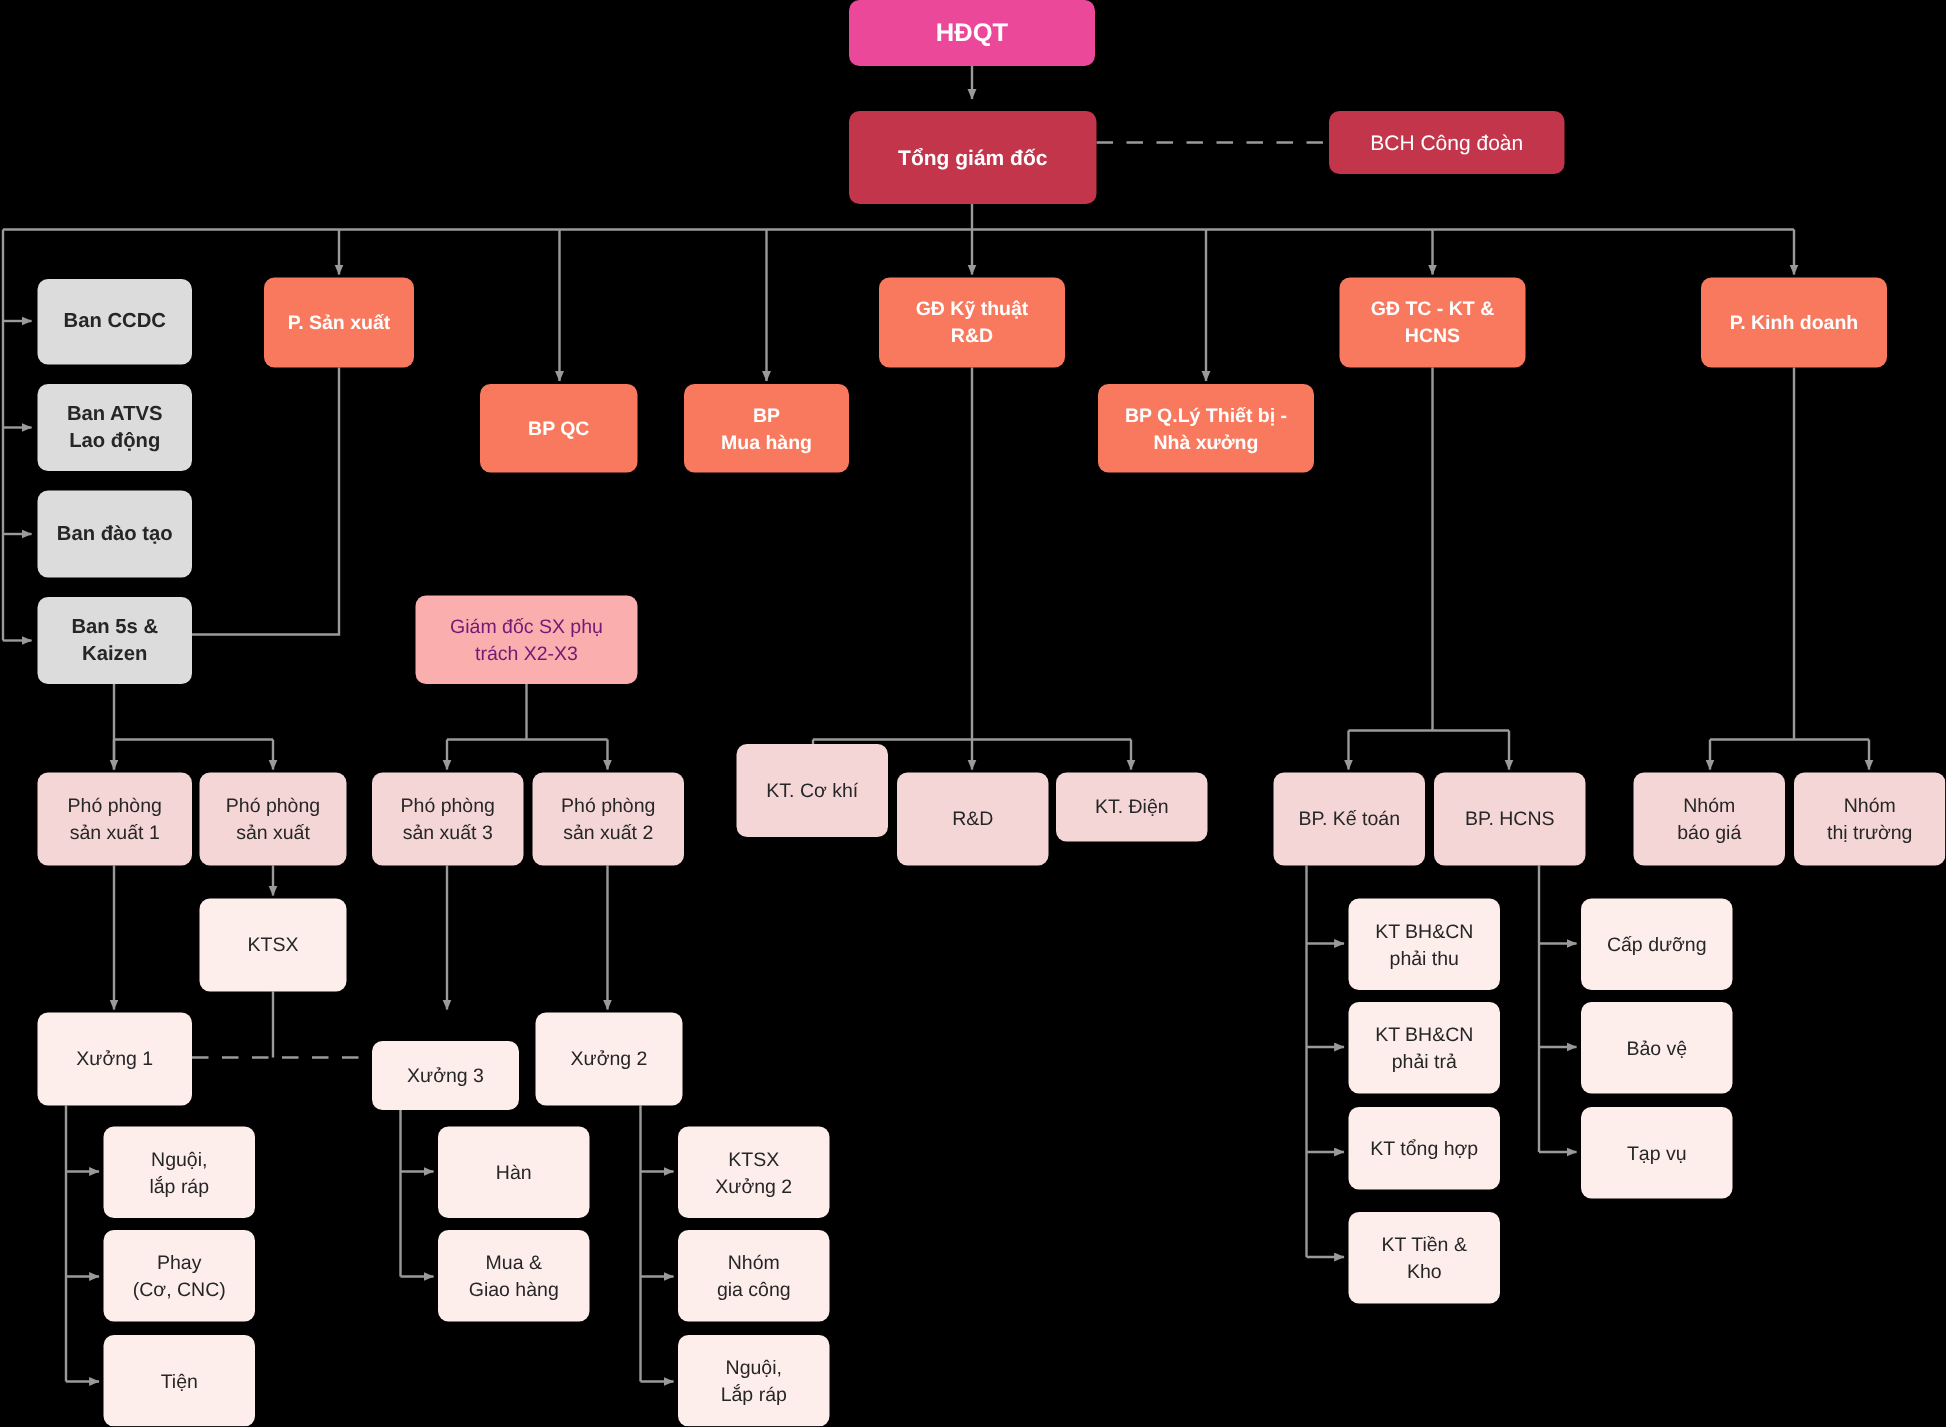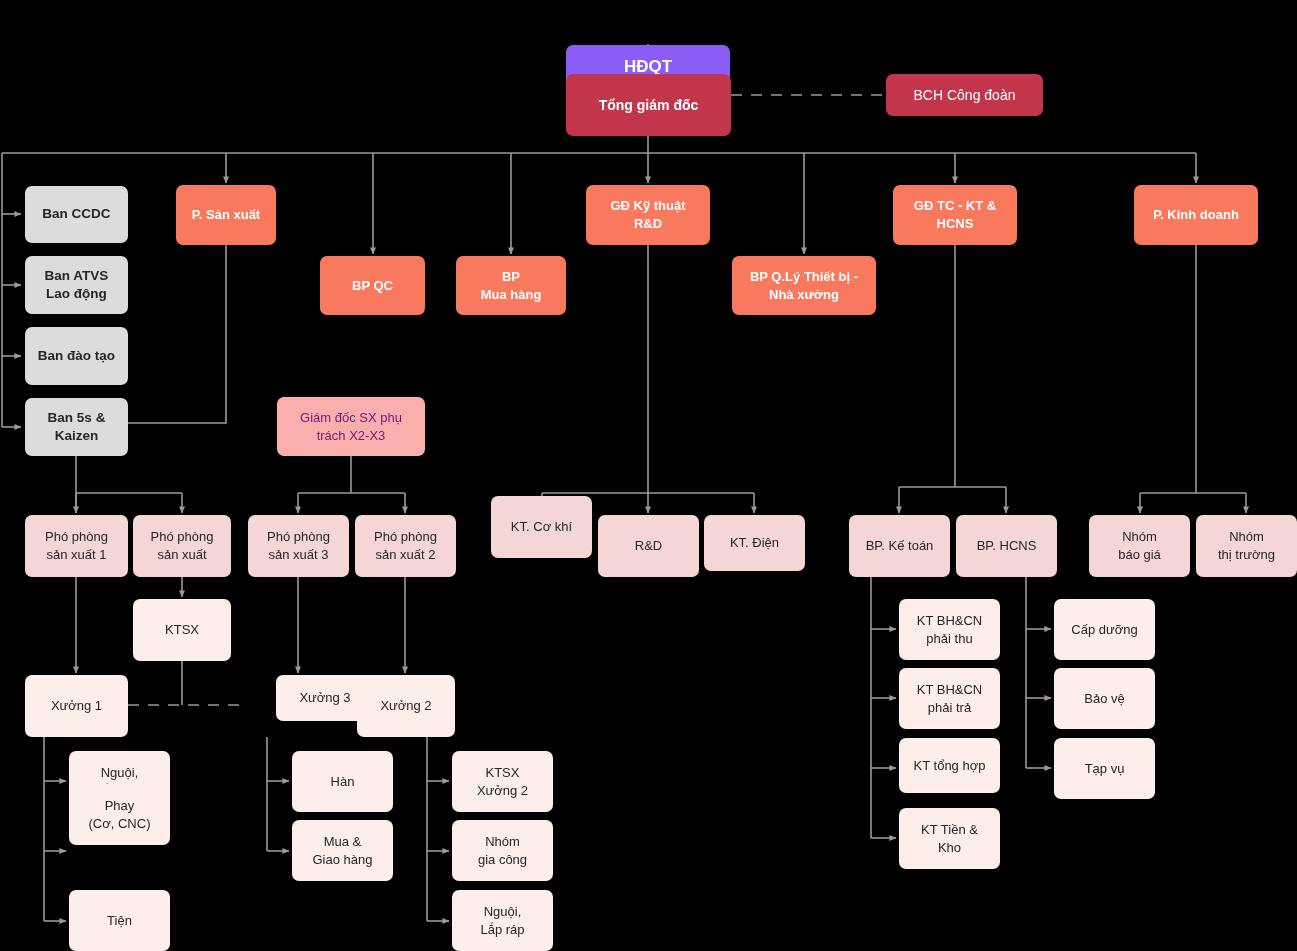--- a/index.html
+++ b/index.html
@@ -21,21 +21,21 @@
     border-radius:7px;
     display:flex;
     align-items:center;
     justify-content:center;
     text-align:center;
     line-height:1.35;
     white-space:pre-line;
     padding:4px 6px;
     z-index:5;
   }
-  .lv-root   {background:#8b5cf6;color:#ffffff;font-size:17px;font-weight:bold;margin-top:45px;}
+  .lv-root   {background:#ec4899;color:#ffffff;font-size:17px;font-weight:bold;}
   .lv-ceo    {background:#C2354B;color:#ffffff;font-size:14px;font-weight:bold;}
   .lv-union  {background:#C2354B;color:#ffffff;font-size:14px;font-weight:normal;}
   .lv-gray   {background:#DCDCDC;color:#262626;font-size:13.5px;font-weight:bold;}
   .lv-orange {background:#F9795E;color:#ffffff;font-size:13px;font-weight:bold;}
   .lv-pink   {background:#FBAEAE;color:#701a75;font-size:13px;}
   .lv-pink2  {background:#F5D6D6;color:#262626;font-size:13px;}
   .lv-pink3  {background:#FDEEEC;color:#262626;font-size:13px;}
 </style>
 </head>
 <body>
@@ -167,38 +167,38 @@
 sản xuất 1</div>
   <div class="node lv-pink2" style="left:133px;top:515px;width:98px;height:62px;">Phó phòng
 sản xuất</div>
   <div class="node lv-pink2" style="left:248px;top:515px;width:101px;height:62px;">Phó phòng
 sản xuất 3</div>
   <div class="node lv-pink2" style="left:355px;top:515px;width:101px;height:62px;">Phó phòng
 sản xuất 2</div>
 
   <div class="node lv-pink2" style="left:491px;top:496px;width:101px;height:62px;">KT. Cơ khí</div>
   <div class="node lv-pink2" style="left:598px;top:515px;width:101px;height:62px;">R&amp;D</div>
-  <div class="node lv-pink2" style="left:704px;top:515px;width:101px;height:56px;">KT. Điện</div>
+  <div class="node lv-pink2" style="left:704px;top:515px;width:101px;height:46px;">KT. Điện</div>
 
   <div class="node lv-pink2" style="left:849px;top:515px;width:101px;height:62px;">BP. Kế toán</div>
   <div class="node lv-pink2" style="left:956px;top:515px;width:101px;height:62px;">BP. HCNS</div>
 
   <div class="node lv-pink2" style="left:1089px;top:515px;width:101px;height:62px;">Nhóm
 báo giá</div>
   <div class="node lv-pink2" style="left:1196px;top:515px;width:101px;height:62px;">Nhóm
 thị trường</div>
 
   <div class="node lv-pink3" style="left:133px;top:599px;width:98px;height:62px;">KTSX</div>
   <div class="node lv-pink3" style="left:25px;top:675px;width:103px;height:62px;">Xưởng 1</div>
-  <div class="node lv-pink3" style="left:248px;top:675px;width:98px;height:46px;margin-left:28px;">Xưởng 3</div>
+  <div class="node lv-pink3" style="left:248px;top:694px;width:98px;height:46px;">Xưởng 3</div>
   <div class="node lv-pink3" style="left:357px;top:675px;width:98px;height:62px;">Xưởng 2</div>
 
   <div class="node lv-pink3" style="left:69px;top:751px;width:101px;height:61px;">Nguội,
 lắp ráp</div>
-  <div class="node lv-pink3" style="left:69px;top:784px;width:101px;height:61px;">Phay
+  <div class="node lv-pink3" style="left:69px;top:820px;width:101px;height:61px;">Phay
 (Cơ, CNC)</div>
   <div class="node lv-pink3" style="left:69px;top:890px;width:101px;height:61px;">Tiện</div>
 
   <div class="node lv-pink3" style="left:292px;top:751px;width:101px;height:61px;">Hàn</div>
   <div class="node lv-pink3" style="left:292px;top:820px;width:101px;height:61px;">Mua &amp;
 Giao hàng</div>
 
   <div class="node lv-pink3" style="left:452px;top:751px;width:101px;height:61px;">KTSX
 Xưởng 2</div>
   <div class="node lv-pink3" style="left:452px;top:820px;width:101px;height:61px;">Nhóm

